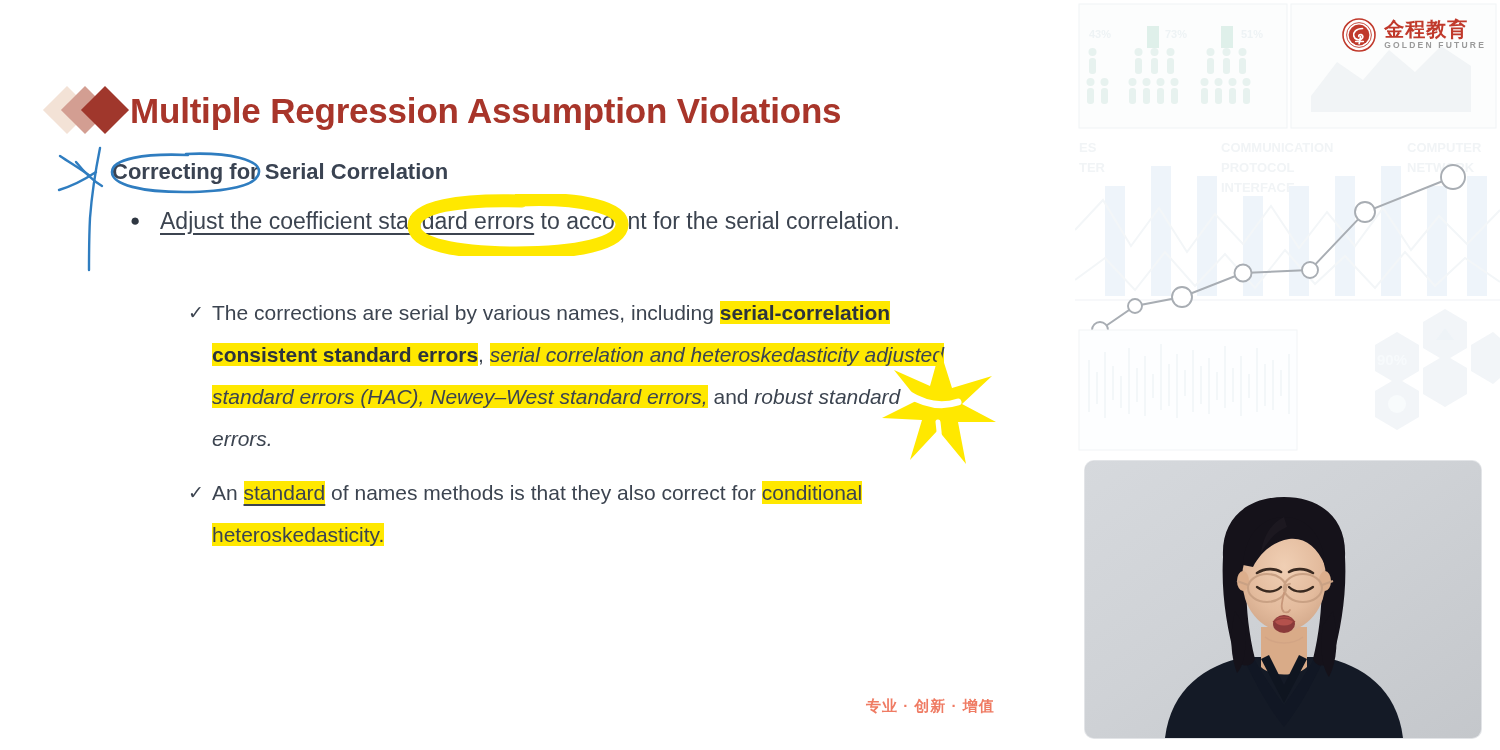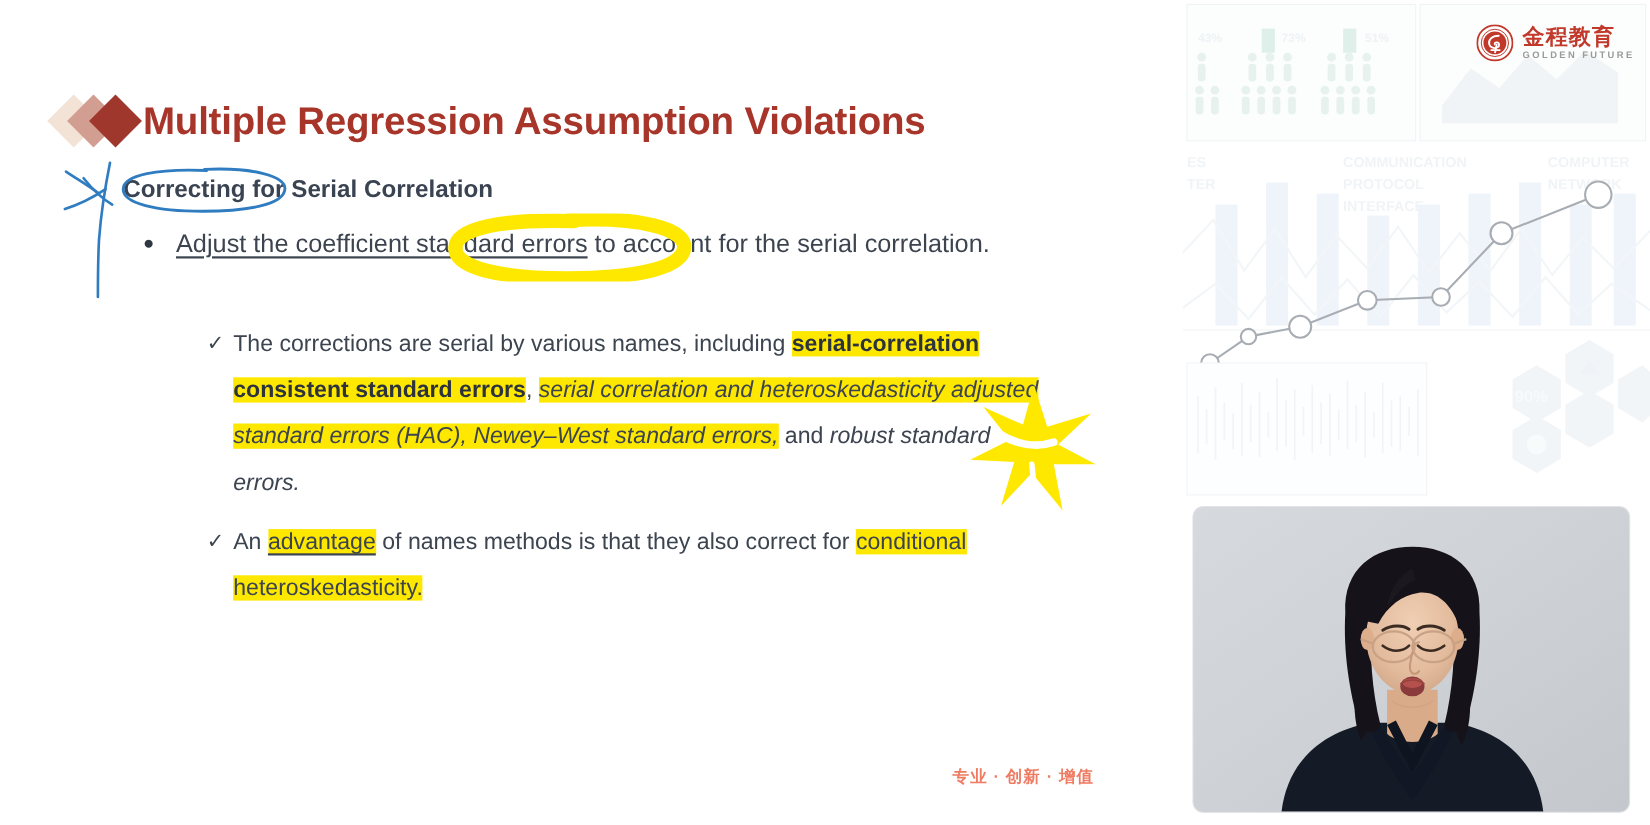--- a/index.html
+++ b/index.html
@@ -164,21 +164,21 @@
   #bg-infographic {
     position: absolute;
     left: 0; top: 0;
     width: 425px; height: 460px;
   }
 
   
   #brand-logo {
     position: absolute;
     right: 14px; top: 18px;
-    display: flex; align-items: flex-end; gap: 8px;
+    display: flex; align-items: flex-start; gap: 8px;
     height: 38px;
   }
   #logo-seal {
     width: 34px; height: 34px; flex: 0 0 34px;
   }
   #logo-words { line-height: 1; }
   #logo-cn {
     font-size: 20px; font-weight: bold; color: #c0392b;
     letter-spacing: 1px; line-height: 22px;
   }
@@ -247,21 +247,21 @@
 
     <div id="sub-bullets">
 
       <div class="b2-row">
         <span class="b2-check">✓</span>
         <span class="b2-body"><span>The corrections are serial by various names, including </span><span class="bold hl">serial-correlation consistent standard errors</span><span>, </span><span class="ital hl">serial correlation and heteroskedasticity adjusted standard errors (HAC), Newey–West standard errors,</span><span> and </span><span class="ital">robust standard errors.</span></span>
       </div>
 
       <div class="b2-row">
         <span class="b2-check">✓</span>
-        <span class="b2-body"><span>An </span><span class="hl u-line">advantage</span><span> of names methods is that they also correct for </span><span class="hl">conditional heteroskedasticity.</span></span>
+        <span class="b2-body"><span>An </span><span class="hl u-line">standard</span><span> of names methods is that they also correct for </span><span class="hl">conditional heteroskedasticity.</span></span>
       </div>
 
     </div>
 
     <svg id="ink-star-yellow" viewBox="0 0 122 118">
       <path d="M62 2 L74 40 L114 28 L84 56 L118 74 L80 74 L88 116 L60 82
                L32 112 L44 72 L4 70 L40 52 L16 22 L52 38 Z" fill="#ffe800"></path>
       <path d="M30 46 C 46 56, 62 60, 80 54" fill="none" stroke="#ffffff" stroke-width="7" stroke-linecap="round"></path>
       <path d="M60 74 C 62 88, 62 100, 60 112" fill="none" stroke="#ffffff" stroke-width="5" stroke-linecap="round"></path>
     </svg>

